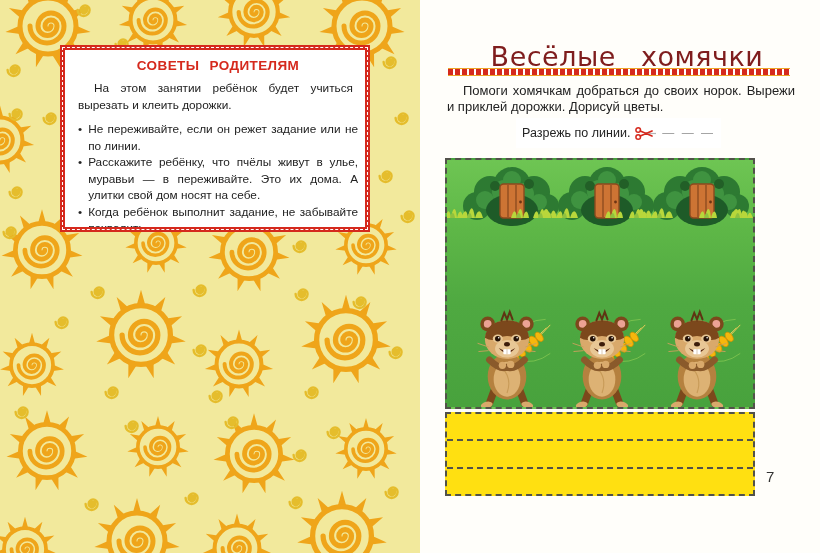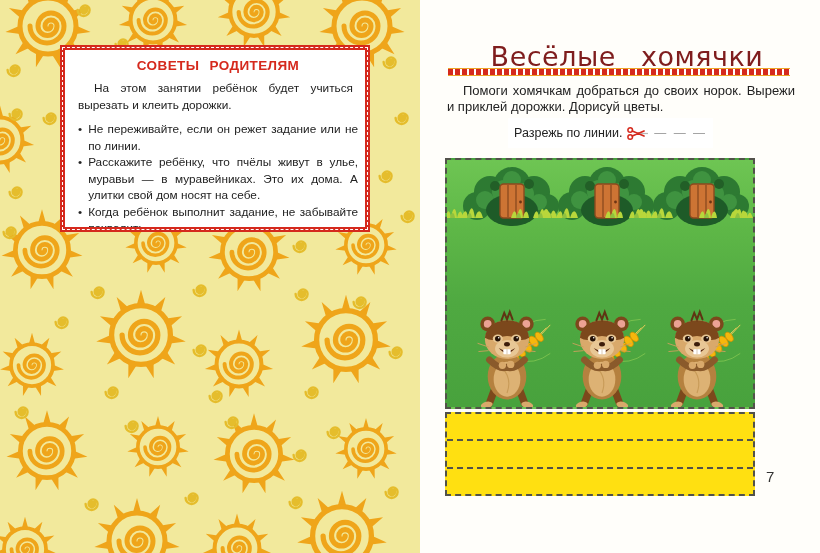--- a/index.html
+++ b/index.html
@@ -23,21 +23,21 @@
   
   .page-right{position:absolute;left:420px;top:0;width:400px;height:553px;background:#fffefa;}
   .page-title{position:absolute;top:34px;left:0;width:100%;margin:7px;text-align:center;
     color:#7f1d1d;font-family:"DejaVu Sans","Liberation Sans",sans-serif;font-size:27px;font-weight:normal;
     word-spacing:16px;letter-spacing:.5px;}
   .title-stitch{position:absolute;left:28px;top:68px;width:342px;height:6px;
     background:repeating-linear-gradient(90deg,#d5291d 0 5px,#ffffff 5px 7px);
     border-top:1.5px solid #eda428;border-bottom:1.5px solid #eda428;}
   .task-text{position:absolute;left:27px;top:83px;width:348px;margin:0;font-size:13px;line-height:15.5px;
     text-align:justify;text-indent:16px;color:#222;}
-  .cut-box{position:absolute;left:88px;top:118px;width:205px;height:30px;box-sizing:border-box;
+  .cut-box{position:absolute;left:96px;top:118px;width:205px;height:30px;box-sizing:border-box;
     background:#d5291d;outline:1px dashed #fff;outline-offset:-2px;}
   .cut-inner{background:#fff;width:100%;height:100%;box-sizing:border-box;display:flex;align-items:center;
     justify-content:center;gap:5px;font-size:12.5px;color:#222;white-space:nowrap;}
   .cut-dashes{color:#9a9a9a;letter-spacing:2px;font-size:12px;}
   .scene-green{position:absolute;left:25px;top:158px;width:310px;height:251px;box-sizing:border-box;
     border:2px dashed #52524a;
     background:linear-gradient(180deg,#6ec553 0%,#5eb747 28%,#4fa941 58%,#48a23d 100%);}
   .scene-svg{position:absolute;left:0;top:0;}
   .strips{position:absolute;left:25px;top:412px;width:310px;height:84px;box-sizing:border-box;
     border:2px dashed #52524a;background:#ffe011;display:flex;flex-direction:column;}
@@ -123,21 +123,21 @@
       <div class="tips-inner">
         <h2 class="tips-title">СОВЕТЫ РОДИТЕЛЯМ</h2>
         <p class="tips-intro">На этом занятии ребёнок будет учиться вырезать и клеить дорожки.</p>
         <ul class="tips-list">
           <li>
             <span class="dot">•</span>
             <span class="btext">Не переживайте, если он режет задание или не по линии.</span>
           </li>
           <li>
             <span class="dot">•</span>
-            <span class="btext">Расскажите ребёнку, что пчёлы живут в улье, муравьи — в муравейниках. Это их дома. А улитки свой дом носят на себе.</span>
+            <span class="btext">Расскажите ребёнку, что пчёлы живут в улье, муравьи — в переживайте. Это их дома. А улитки свой дом носят на себе.</span>
           </li>
           <li>
             <span class="dot">•</span>
             <span class="btext">Когда ребёнок выполнит задание, не забывайте похвалить.</span>
           </li>
         </ul>
       </div>
     </div>
   </div>
 

